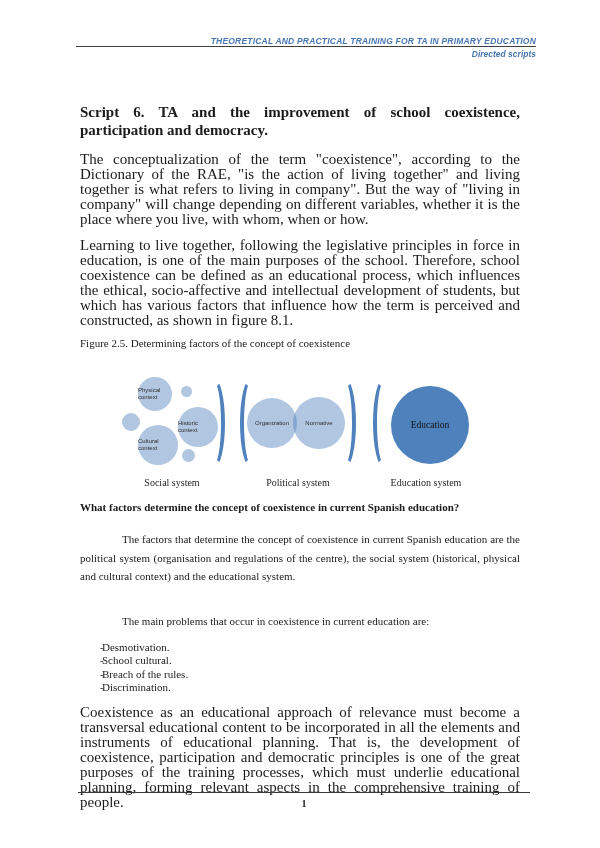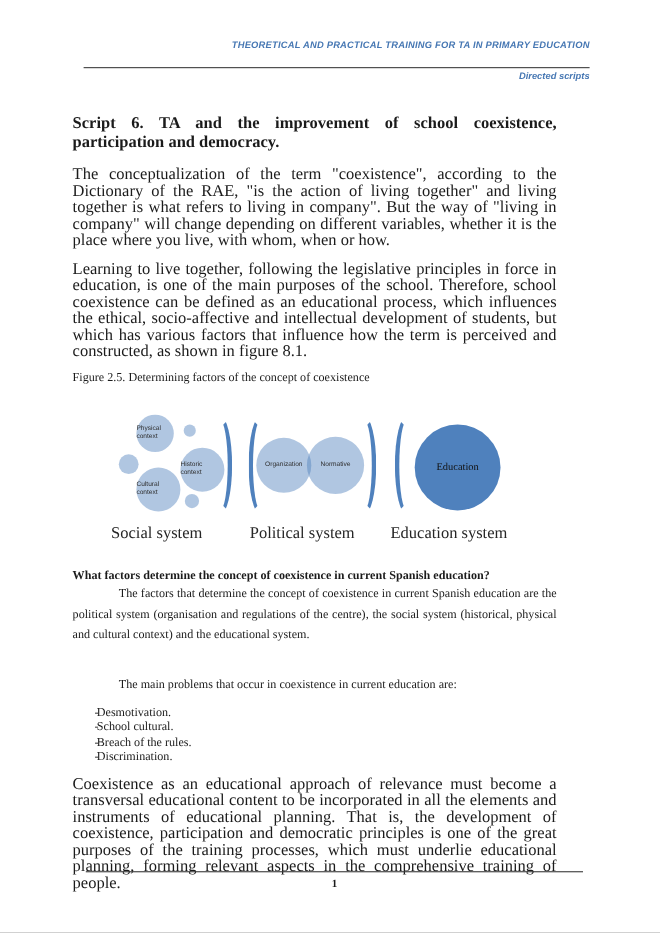--- a/index.html
+++ b/index.html
@@ -23,33 +23,33 @@
     width: 460px;
     text-align: right;
     font-family: "Liberation Sans", sans-serif;
     font-style: italic;
     font-weight: bold;
     color: #4677b3;
   }
   .header .h-line1 {
     font-size: 8.5px;
     letter-spacing: 0.2px;
-    padding-bottom: 15px;
+    padding-bottom: 0;
     border-bottom: 1.6px solid #3f3f3f;
   }
   .header .h-line2 {
     font-size: 8.5px;
     padding-top: 2px;
   }
 
   
   .content {
     position: absolute;
     top: 103px;
-    left: 66px;
+    left: 80px;
     width: 440px;
   }
   .doc-title {
     font-size: 15px;
     font-weight: bold;
     line-height: 18px;
     text-align: justify;
   }
   .para {
     font-size: 15px;
@@ -61,23 +61,24 @@
   .fig-caption {
     margin-top: 8px;
     font-size: 11px;
     line-height: 15px;
   }
   .section-heading {
     font-size: 11px;
     font-weight: bold;
     line-height: 15px;
   }
-  .sh1 { margin-top: 16px; }
+  .sh1 { }
   .sh2 { margin-top: 21px; }
   .s1-body {
+    margin-top: 15px;
     font-size: 11px;
     line-height: 18.5px;
     text-align: justify;
     text-indent: 42px;
   }
   .s2-intro {
     margin-top: 28px;
     font-size: 11px;
     line-height: 15px;
     text-indent: 42px;
@@ -135,21 +136,22 @@
   .arc-close { border-right-color: #4f81bd; }
   .arc-open  { border-left-color:  #4f81bd; }
   .arc1 { left: 123px; }
   .arc2 { left: 160px; }
   .arc3 { left: 254px; }
   .arc4 { left: 293px; }
   .sys-label {
     position: absolute;
     top: 112px;
     width: 114px;
-    font-size: 15px;
+    text-align: center;
+    font-size: 10px;
     color: #262626;
   }
   .sl-social    { left: 35px; }
   .sl-political { left: 161px; }
   .sl-education { left: 289px; }
 
   
   .footer {
     position: absolute;
     top: 792px;

